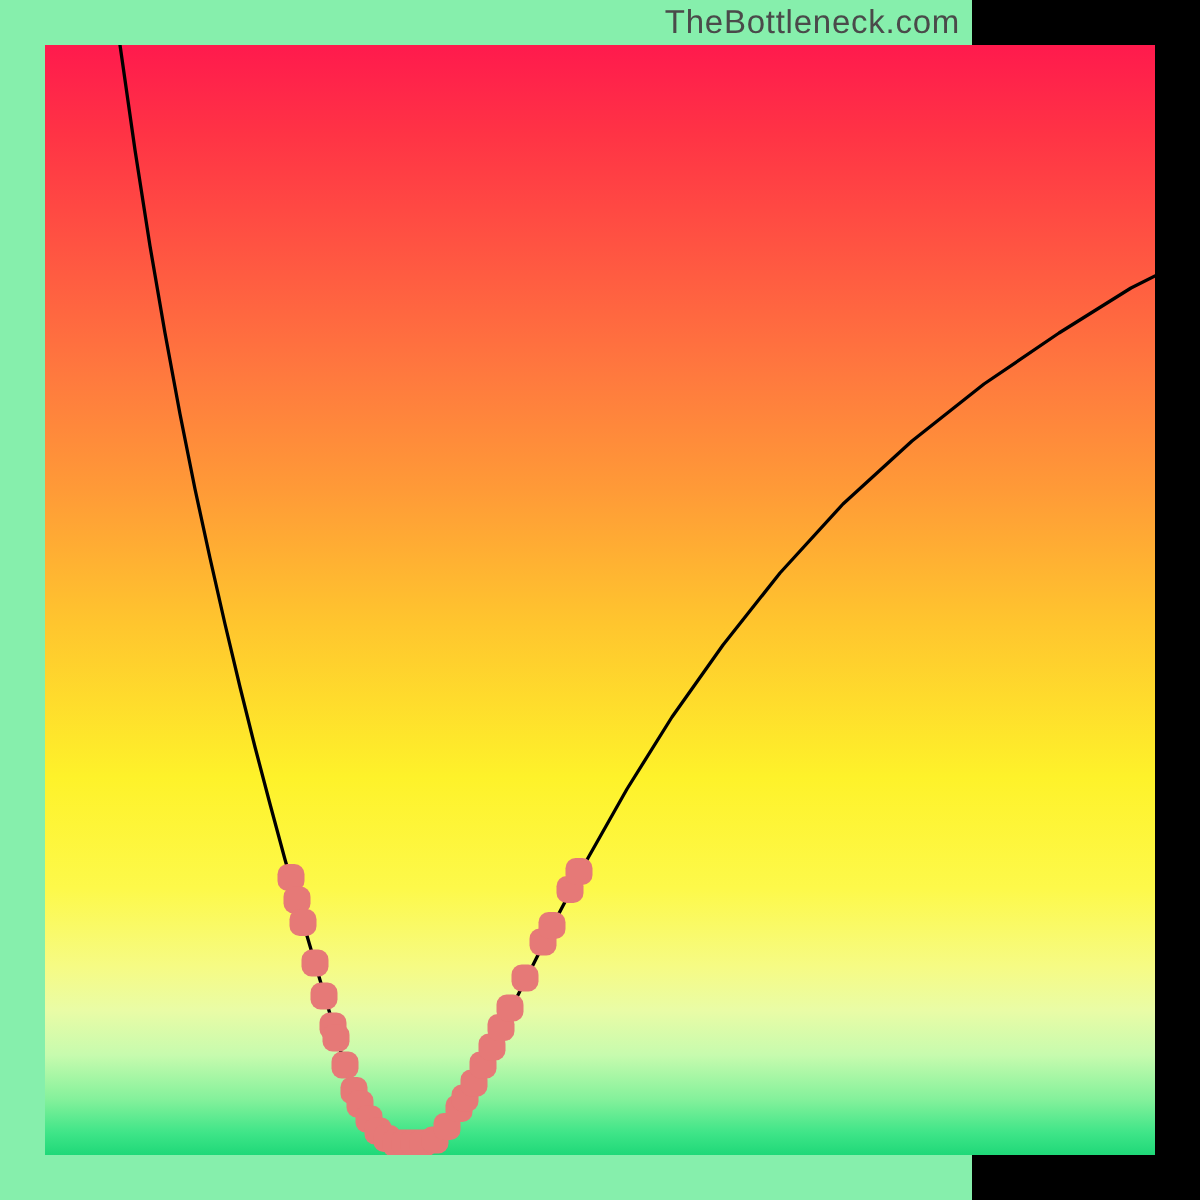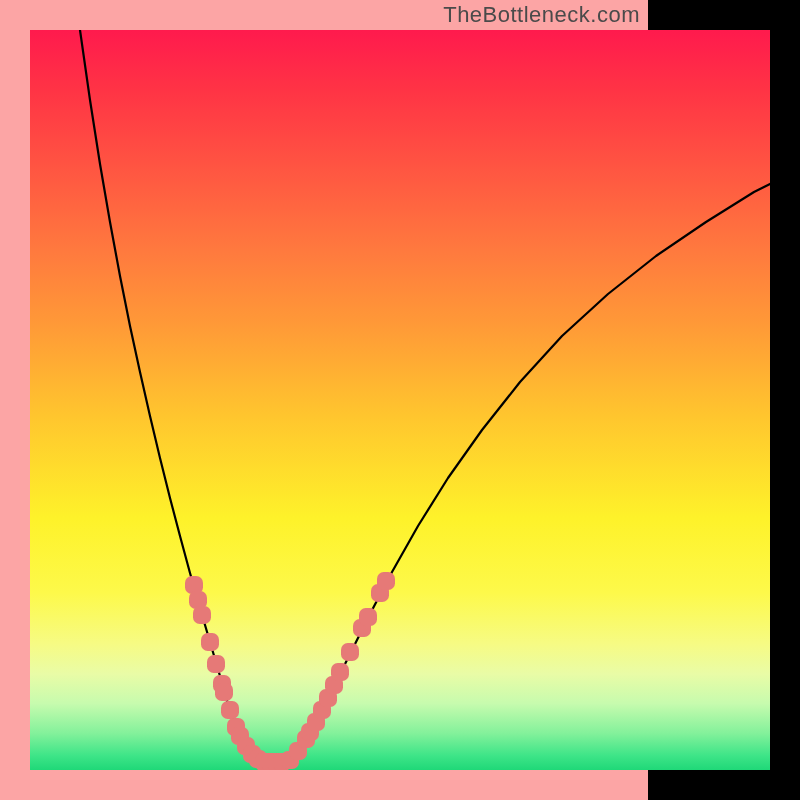--- a/index.html
+++ b/index.html
@@ -10,21 +10,21 @@
     overflow: hidden;
     background: #000;
     font-family: Arial, Helvetica, sans-serif;
   }
   .frame {
     position: absolute;
     top: 0;
     left: 0;
     width: 648px;
     height: 800px;
-    background: #fca5a5;
+    background: #86efac;
     text-align: center;
   }
   .plot {
     position: absolute;
     top: 30px;
     left: 30px;
     width: 740px;
     height: 740px;
     
     background: linear-gradient(to bottom,

